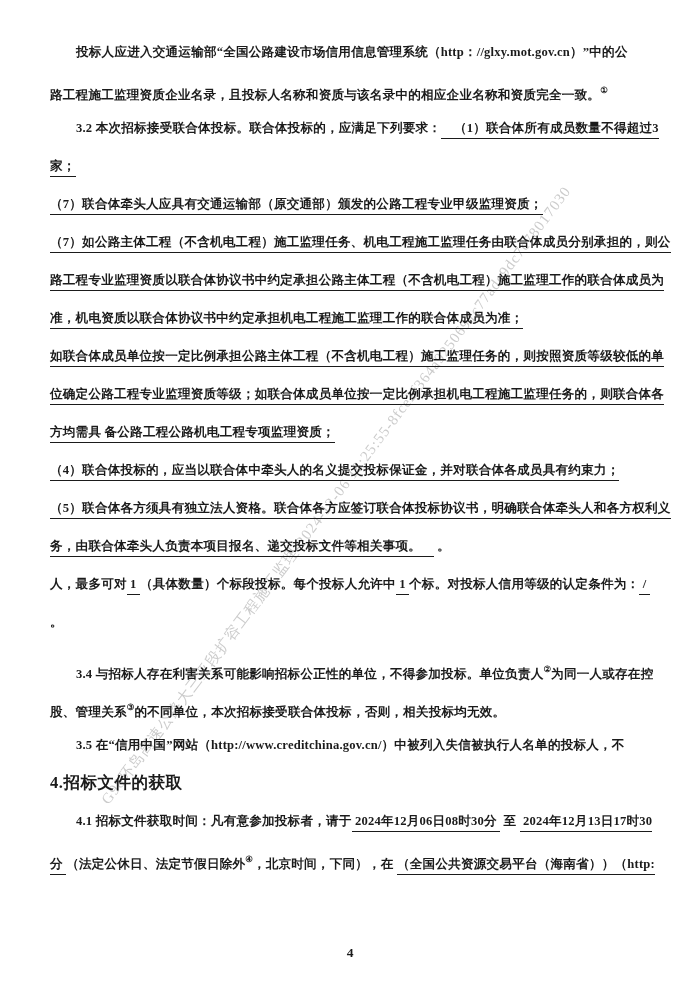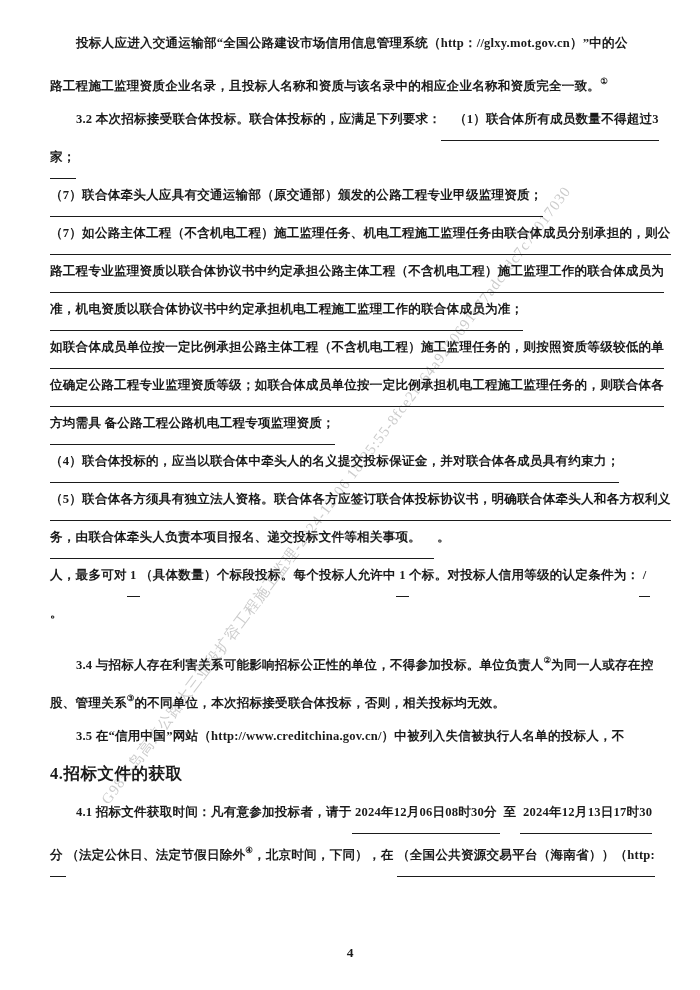--- a/index.html
+++ b/index.html
@@ -22,39 +22,39 @@
     font-size:15px;
     letter-spacing:1px;
     color:#b3b3b3;
     opacity:.68;
     font-weight:400;
     pointer-events:none;
   }
   
   .content{
     position:absolute;
-    left:50px;top:24px;width:600px;
+    left:50px;top:33px;width:600px;
   }
   .line{
     height:38px;line-height:38px;
     font-size:12.6px;
     font-weight:600;
     white-space:pre;
     letter-spacing:0.2px;
   }
   .line.ind{padding-left:26px;}
   .line.mt{margin-top:9px;}
   .line.heading{
     font-size:16.5px;
     font-weight:700;
     letter-spacing:0.5px;
   }
   .u{
     border-bottom:1.4px solid #1b1b1b;
-    padding-bottom:14px;
+    padding-bottom:3px;
   }
   .sup{
     font-size:8.5px;
     vertical-align:6px;
     letter-spacing:0;
   }
   .pagenum{
     position:absolute;
     left:0;right:0;top:938px;
     height:30px;line-height:30px;

